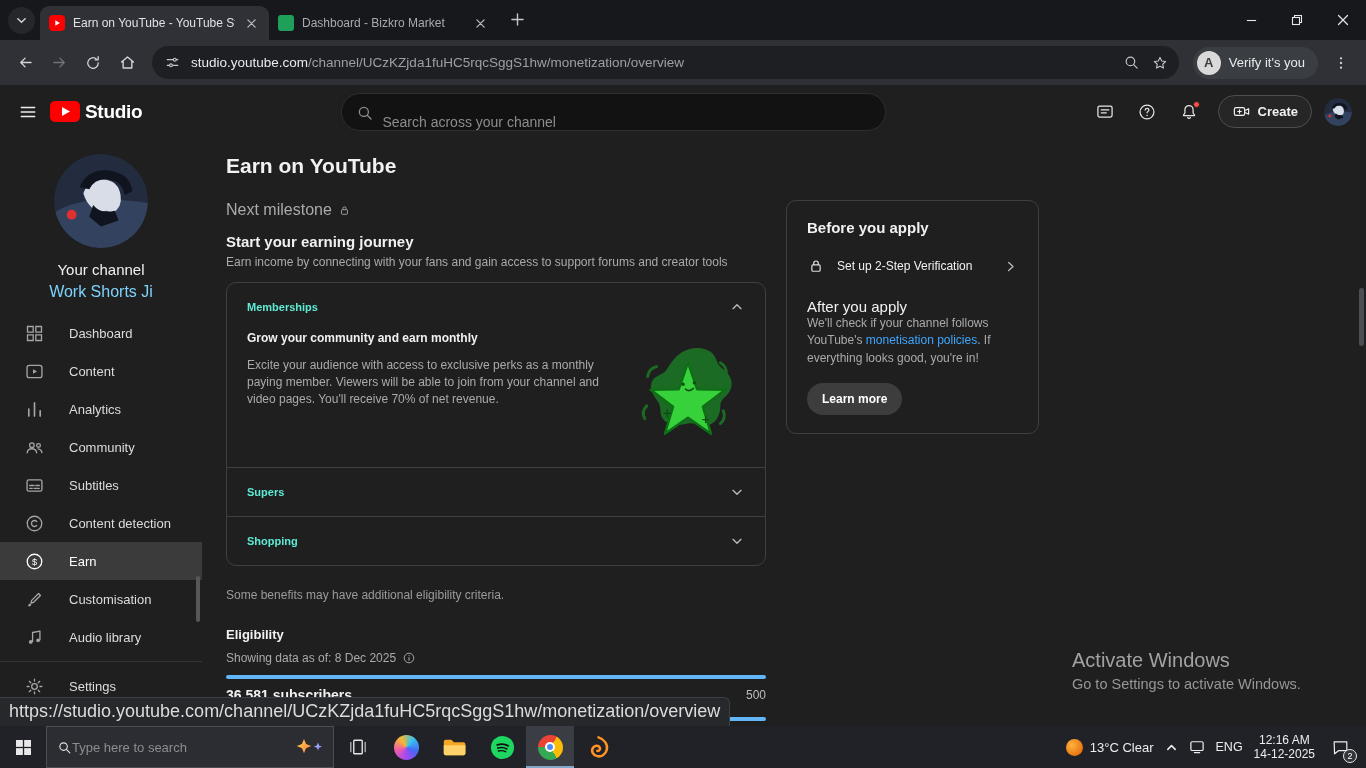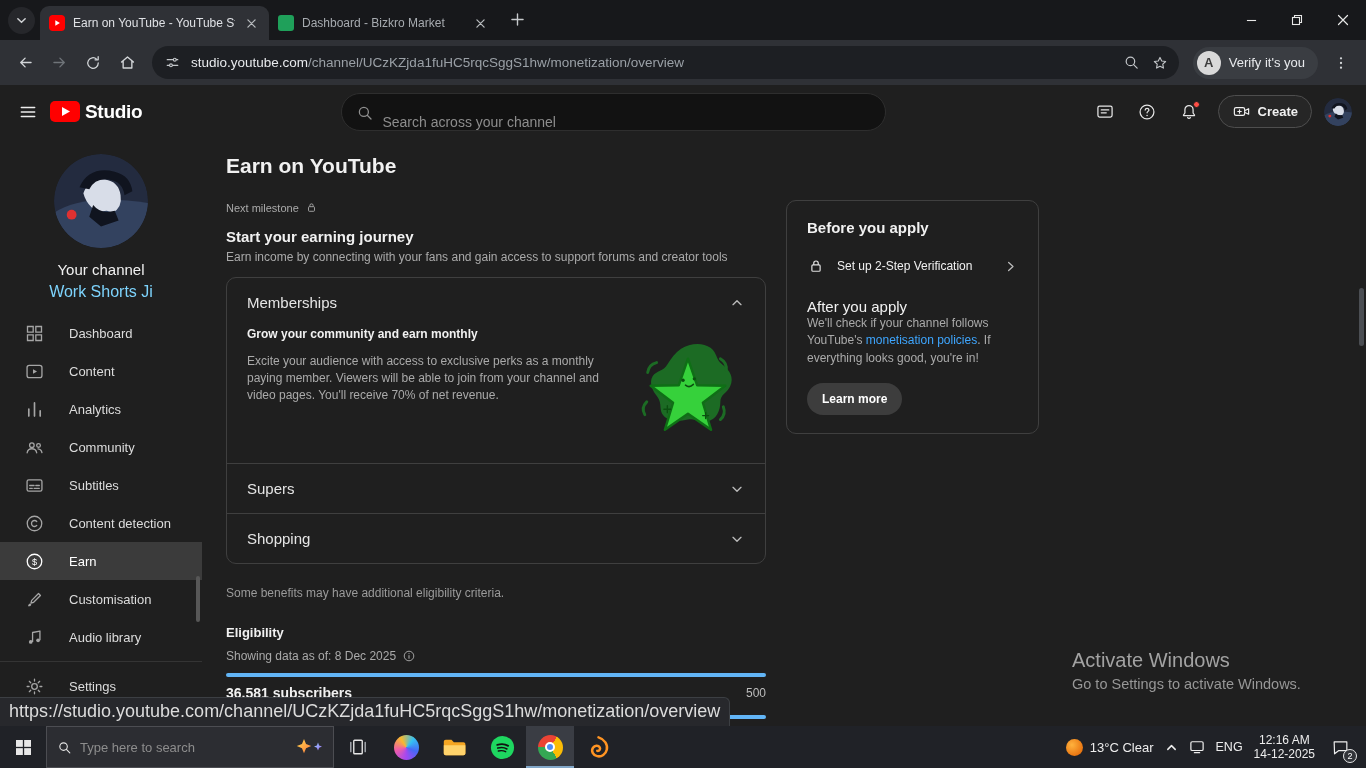--- a/index.html
+++ b/index.html
@@ -58,26 +58,26 @@
   .nitem svg{color:#a5a5a5;flex:none}
   .nitem.sel{background:#3b3b3b;color:#fff}
   .nitem.sel svg{color:#fff}
   .sdivider{border-top:1px solid #343434;margin:5px 0}
   .side-scroll{position:absolute;right:2px;top:438px;width:4px;height:46px;background:#575757;border-radius:2px}
 
   
   .main{flex:1;position:relative;overflow:hidden}
   .cleft{position:absolute;left:24px;top:16px;width:540px}
   .pg-title{font-size:21px;font-weight:600;color:#f1f1f1}
-  .milestone{margin-top:23px;display:flex;align-items:center;gap:6px;color:#aaa;font-size:11px}
+  .milestone{margin-top:23px;display:flex;align-items:center;gap:6px;color:#aaa;font-size:16px}
   .journey{margin-top:14px;font-size:15px;font-weight:700;color:#f1f1f1}
   .jdesc{margin-top:5px;font-size:12px;color:#aaa}
   .acc{margin-top:13px;border:1px solid #3f3f3f;border-radius:10px}
   .acc-head{display:flex;align-items:center;justify-content:space-between;padding:16px 20px;cursor:pointer}
-  .acc-title{font-size:15px;font-weight:400;color:#e5e5e5}
+  .acc-title{font-size:11px;font-weight:700;color:#5eead4}
   .chev{color:#bbb;display:flex}
   .mem-body{padding:0 20px 14px}
   .mem-sub{font-size:12px;font-weight:700;color:#f1f1f1}
   .mem-row{display:flex;gap:16px;margin-top:12px}
   .mem-text{flex:1;font-size:12px;color:#aaa;line-height:1.4}
   .star-wrap{width:118px;flex:none;margin-top:-12px}
   .acc-div{border-top:1px solid #3f3f3f}
   .footnote{margin-top:22px;font-size:12px;color:#9b9b9b}
   .elig-title{margin-top:25px;font-size:13px;font-weight:700;color:#f1f1f1}
   .asof{margin-top:9px;display:flex;align-items:center;gap:6px;font-size:12px;color:#aaa}
@@ -98,21 +98,21 @@
 
   .wm{position:absolute;left:1072px;top:649px;color:#a2a2a2}
   .wm1{font-size:20px}
   .wm2{font-size:14.5px;margin-top:4px;color:#979797}
   .statuslink{position:absolute;left:0;bottom:42px;background:#27282c;border:1px solid #3c3f43;border-left:0;border-bottom:0;border-radius:0 6px 0 0;padding:3px 9px 4px;font-size:18px;color:#dcdcdc;white-space:nowrap;z-index:5}
   .pg-scroll{position:absolute;right:2px;top:288px;width:5px;height:58px;background:#4b4e53;border-radius:3px;z-index:4}
 
   
   .taskbar{position:absolute;left:0;bottom:0;width:100%;height:42px;background:#202227;display:flex;align-items:stretch;z-index:6}
   .tb-start{width:46px;flex:none}
-  .tb-search{width:288px;background:#2c2d32;border:1px solid #4c4d52;display:flex;align-items:center;gap:8px;padding:0 10px;flex:none}
+  .tb-search{width:288px;background:#2c2d32;border:1px solid #4c4d52;display:flex;align-items:center;padding:0 10px;flex:none}
   .tb-search input{flex:1;background:none;border:0;outline:0;color:#e4e4e4;font-size:13px;font-family:inherit;min-width:0}
   .sparks{display:flex;align-items:center;gap:0;flex:none}
   .tb-app{width:48px;flex:none;position:relative;cursor:pointer}
   .tb-app.active{background:#3a3d44;box-shadow:inset 0 -2px 0 #82a7c8}
   .cop{width:25px;height:25px;border-radius:50%;background:conic-gradient(from 40deg,#35c1f1,#4668f5,#a548f0,#ef5da8,#f8b92d,#35c1f1)}
   .chr{width:25px;height:25px;border-radius:50%;background:conic-gradient(from 150deg,#34a853 0 120deg,#ea4335 0 240deg,#fbbc05 0 360deg);display:flex;align-items:center;justify-content:center}
   .c-in{width:10px;height:10px;background:#4e8cf5;border:2.5px solid #fff;border-radius:50%}
   .tray{margin-left:auto;display:flex;align-items:center;gap:11px;padding-right:12px}
   .ttxt{color:#ededed;font-size:13px;white-space:nowrap}
   .wicon{width:17px;height:17px;border-radius:50%;background:radial-gradient(circle at 35% 35%,#ffb23d,#e05e00);flex:none}

